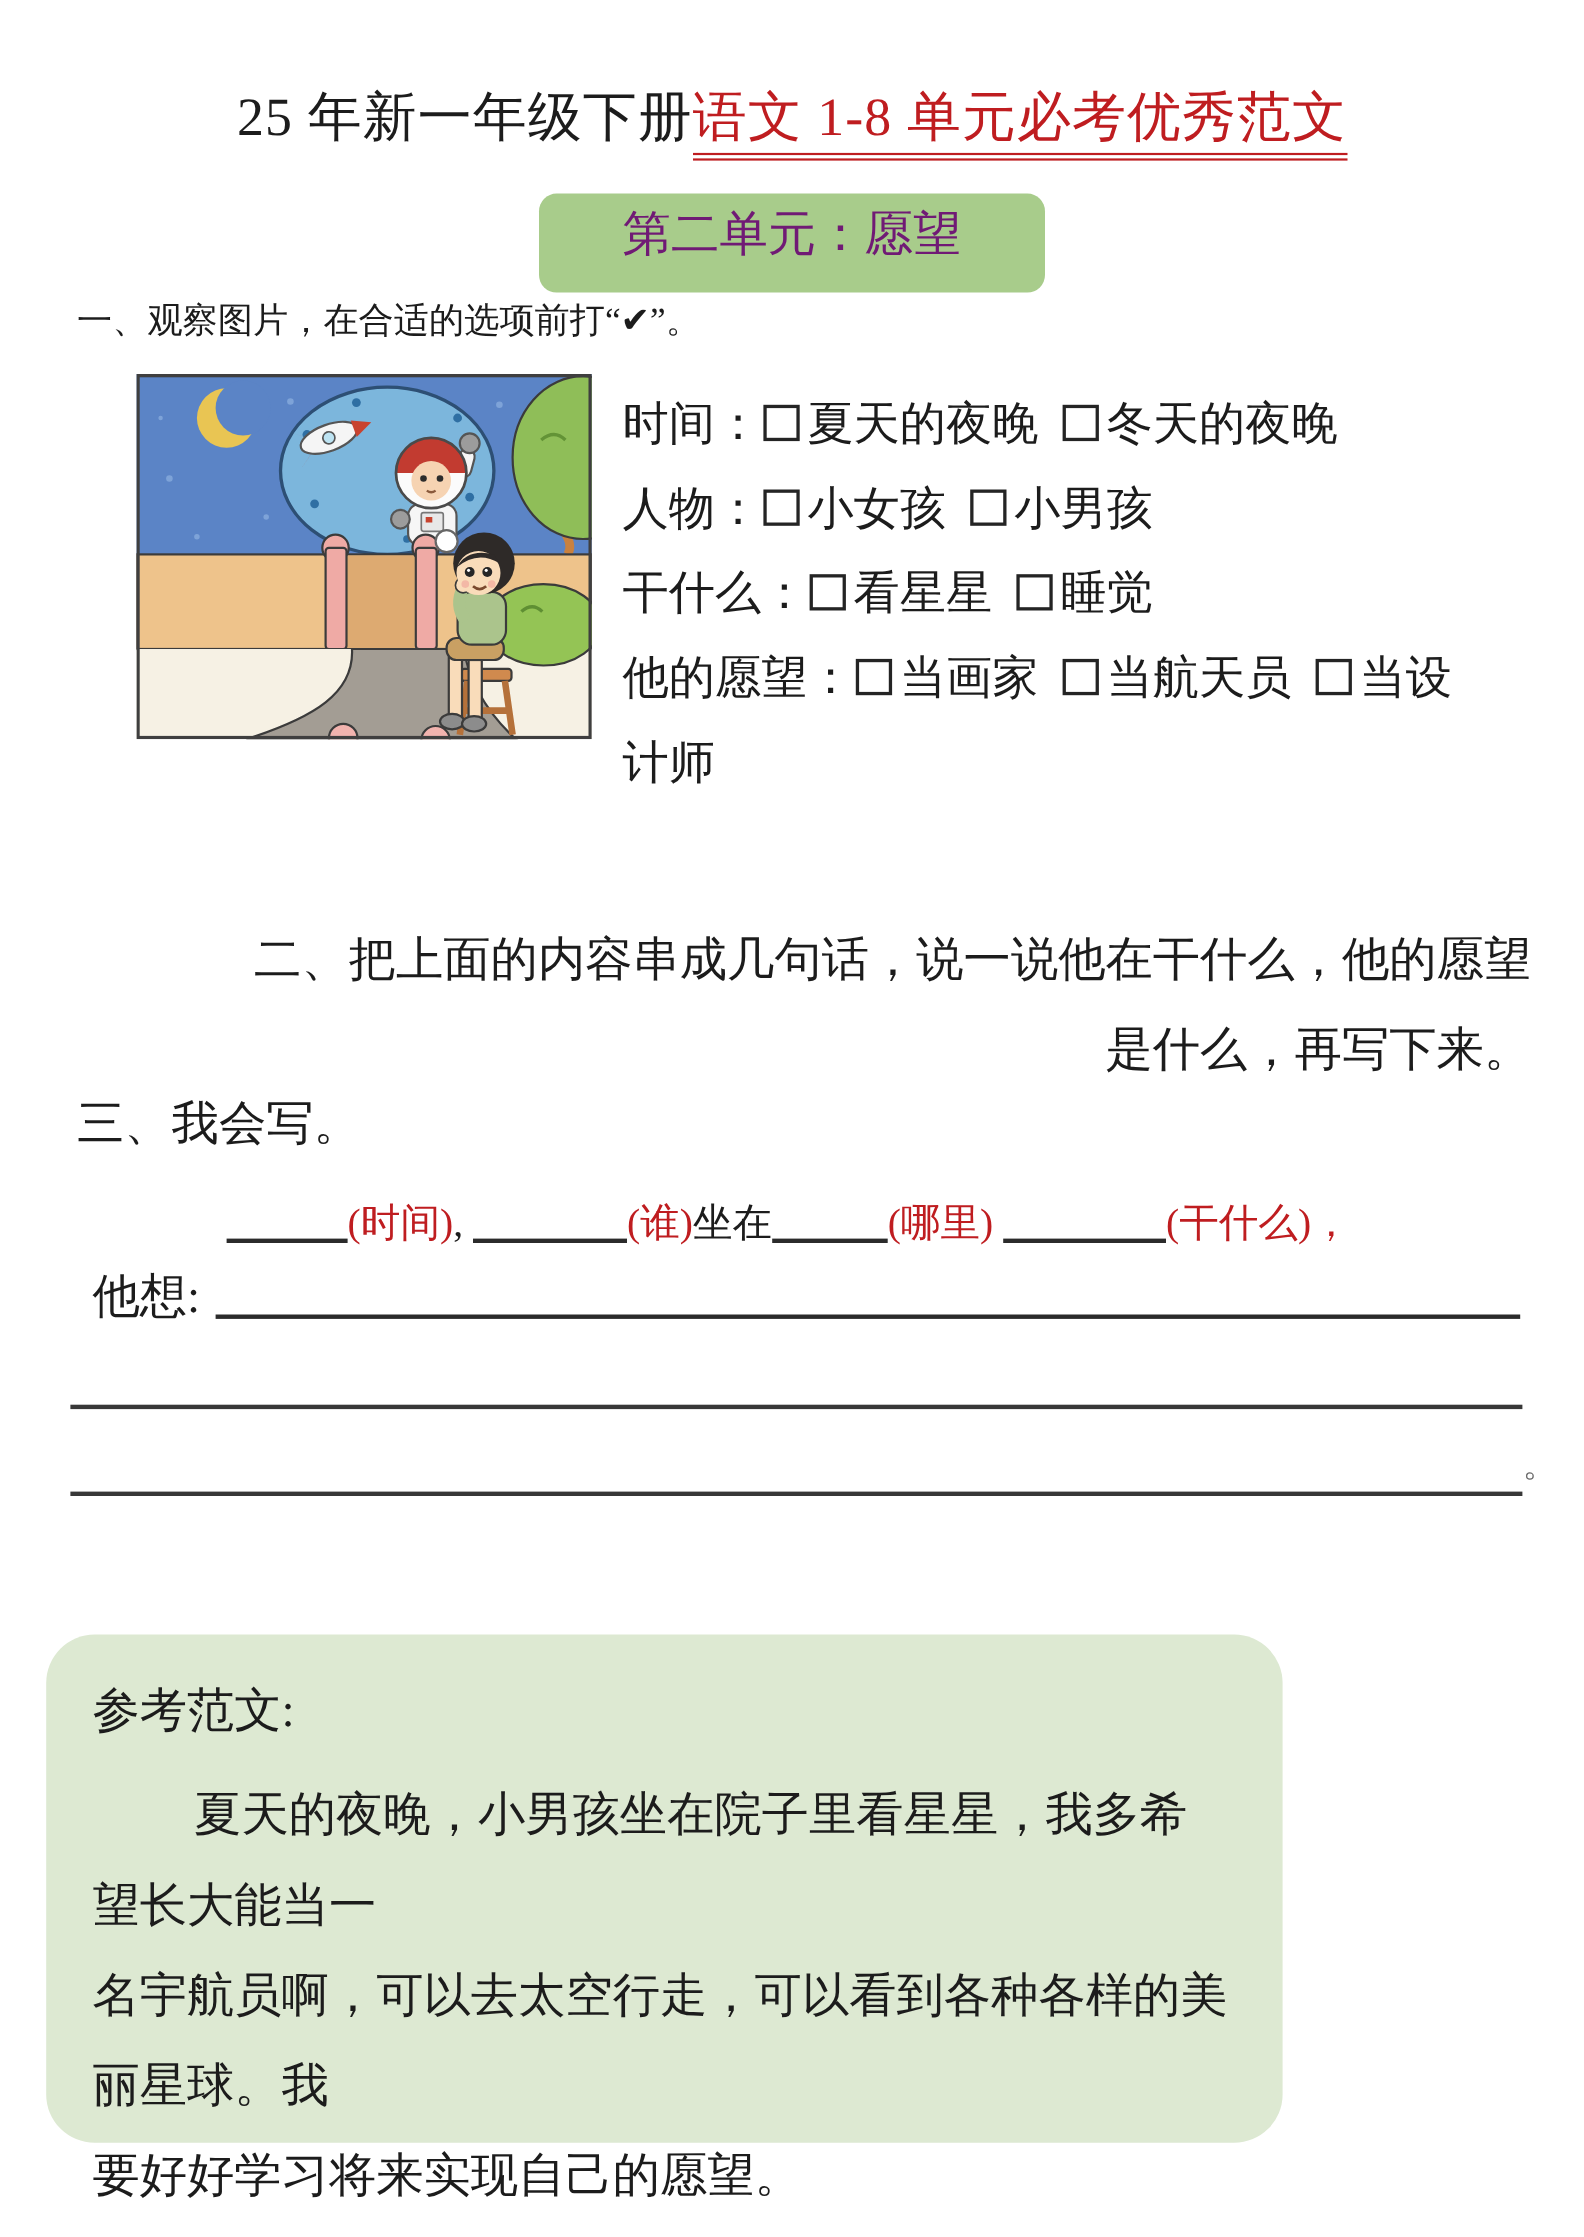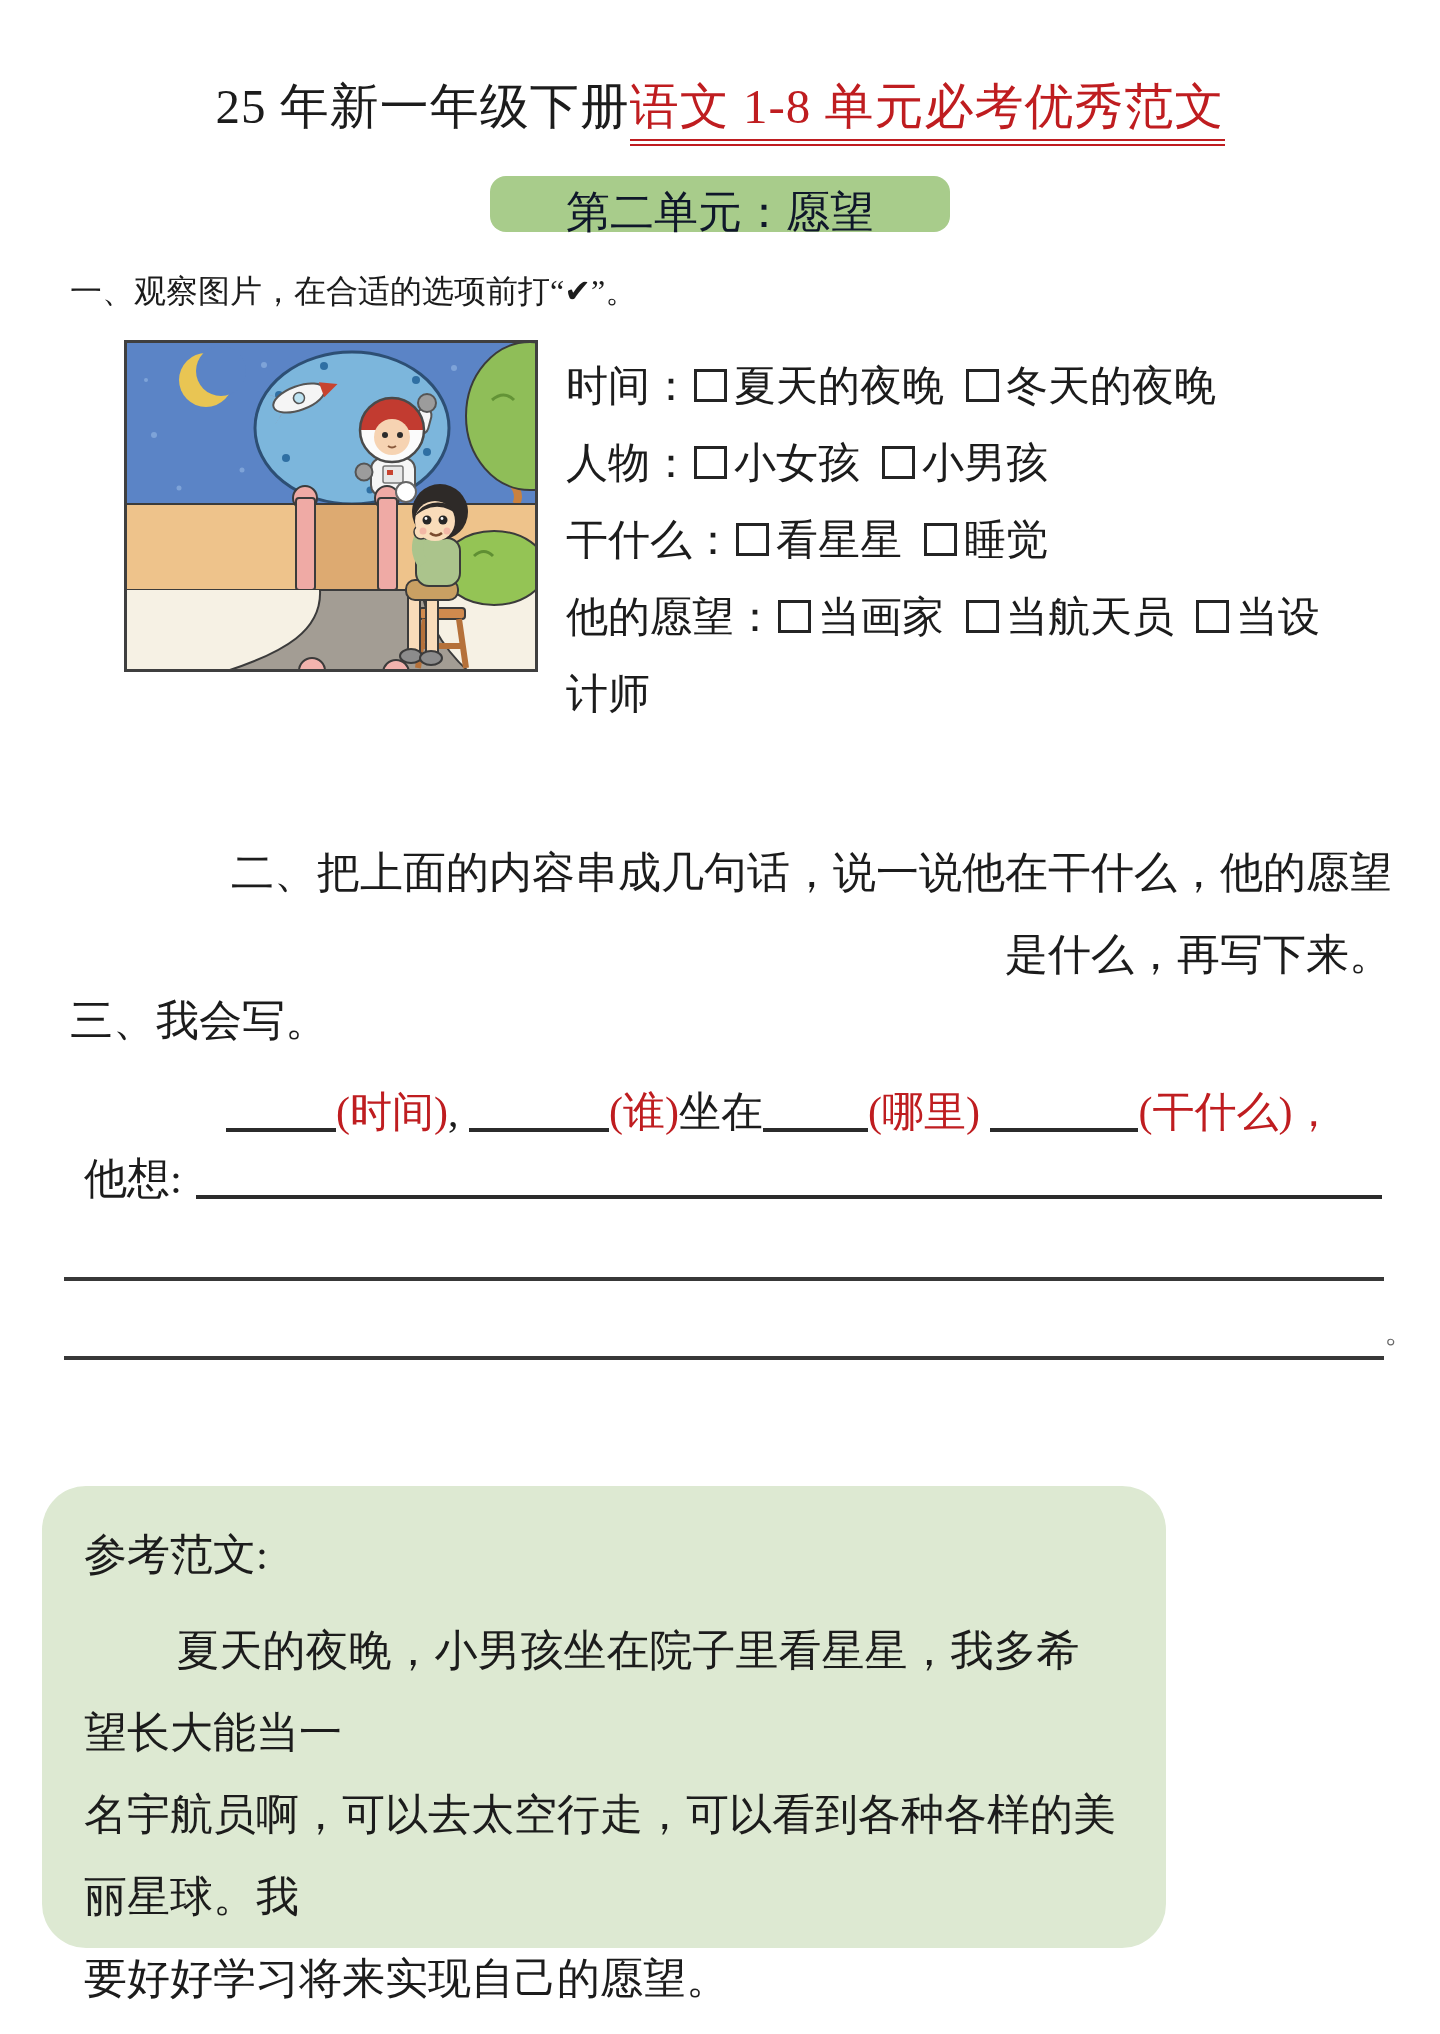--- a/index.html
+++ b/index.html
@@ -13,38 +13,38 @@
     position:absolute; top:74px; left:0; width:100%;
     text-align:center; font-size:49px; white-space:nowrap; letter-spacing:1px;
   }
   .title .red-part {
     color:var(--accent-red,#bf1d20);
     border-bottom:7px double var(--accent-red,#bf1d20);
     padding-bottom:5px;
   }
   .banner {
     position:absolute; top:176px; left:50%; transform:translateX(-50%);
-    background:var(--banner-green,#a8cc8b); color:#0f172a;
-    border-radius:16px; font-size:44px; height:56px; line-height:74px;
+    background:var(--banner-green,#a8cc8b); color:#701a75;
+    border-radius:16px; font-size:44px; height:90px; line-height:74px;
     padding:0 76px; white-space:nowrap;
   }
   .h1 { position:absolute; top:270px; left:70px; font-size:32px; }
   .illu { position:absolute; top:340px; left:124px; width:414px; height:332px; }
   .illu svg { display:block; width:100%; height:100%; }
   .opts { position:absolute; top:348px; left:566px; width:795px; font-size:42px; line-height:77px; }
   .opts p { margin:0; }
   .cb {
     display:inline-block; width:33px; height:33px;
     border:3px solid #242424; margin:0 7px 0 2px; vertical-align:-2px; background:#fff;
   }
   .opt-text { margin-right:20px; }
   .h2 { position:absolute; top:832px; left:70px; width:1322px; font-size:43px; line-height:82px;text-align:right; }
   .h2 p { margin:0; }
   .h3 { position:absolute; top:992px; left:70px; font-size:43px; }
-  .fill { position:absolute; top:1084px; left:88px; font-size:42px; white-space:nowrap; }
+  .fill { position:absolute; top:1084px; left:68px; font-size:36px; white-space:nowrap; }
   .blank { display:inline-block; border-bottom:4px solid #2b2b2b; height:46px; vertical-align:-6px; }
   .w-ind { display:inline-block; width:138px; }
   .b1 { width:110px; } .b2 { width:140px; } .b3 { width:105px; } .b4 { width:148px; }
   .red-t { color:var(--accent-red,#c02024); }
   .think { position:absolute; top:1150px; left:84px; font-size:43px; white-space:nowrap; }
   .think .blank { width:1186px; margin-left:14px; }
   .rule { position:absolute; left:64px; width:1320px; border-top:4px solid #383838; }
   .r1 { top:1277px; } .r2 { top:1356px; }
   .period { position:absolute; left:1384px; top:1310px; font-size:32px; color:#6a6a6a; }
   .refbox {

